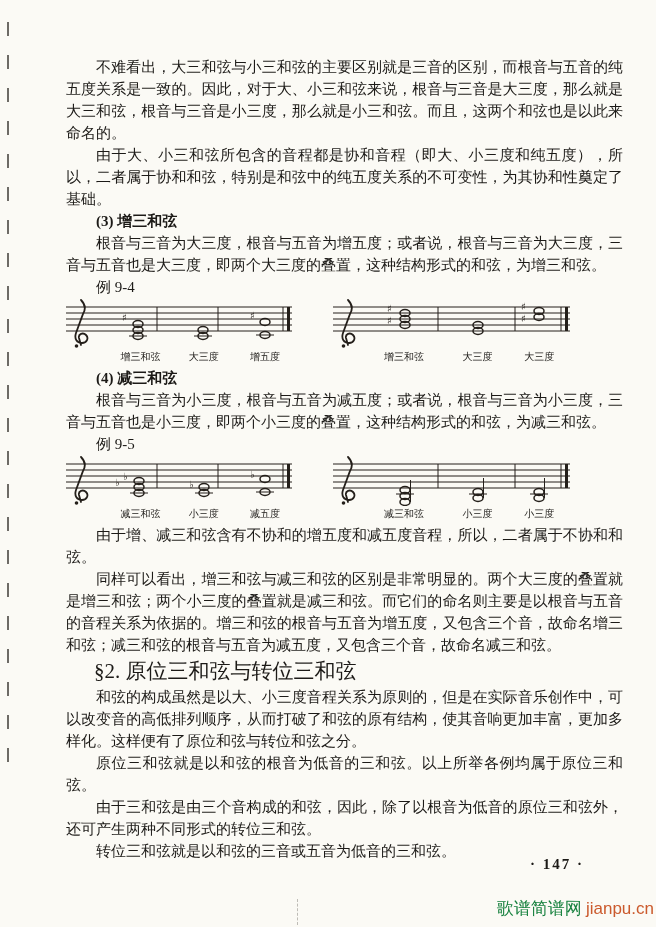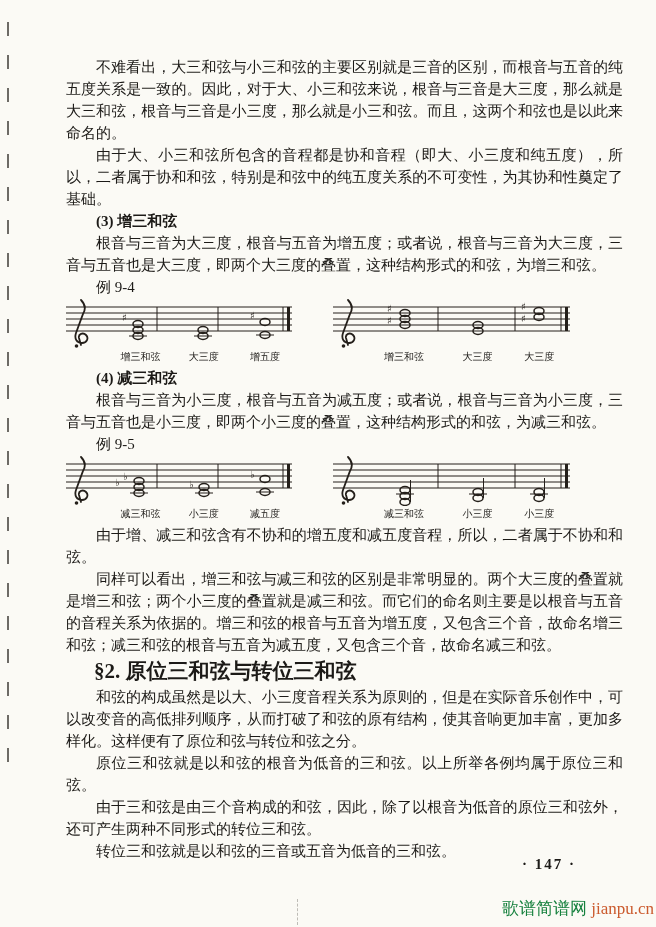--- a/index.html
+++ b/index.html
@@ -19,45 +19,45 @@
   }
   .content{
     position:absolute;left:66px;top:56px;width:557px;
     font-size:15px;line-height:22px;
     text-align:justify;
   }
   .content p{margin:0;text-indent:2em;}
   .sub-heading{font-weight:bold;}
   .example-label{}
   .section-heading{
-    font-size:21px;font-weight:bold;line-height:30px;
+    font-size:21px;font-weight:normal;line-height:30px;
     margin:6px 0 2px 0;padding-left:28px;text-indent:0 !important;
   }
   .example-row{display:flex;gap:41px;margin:1px 0 3px 0;}
   .stave{position:relative;}
   .staff-svg{display:block;}
   .staff-svg line{stroke:#241f1a;stroke-width:1;}
   .staff-svg .thickbar{fill:#241f1a;}
   .staff-svg ellipse{fill:none;stroke:#241f1a;stroke-width:1.5;}
   .staff-svg path{fill:none;stroke:#241f1a;stroke-width:1.8;stroke-linecap:round;}
   .staff-svg circle{fill:#241f1a;}
   .staff-svg text{font-family:"DejaVu Sans",sans-serif;font-size:10px;fill:#241f1a;}
   .stave-labels{position:relative;height:15px;font-size:10px;line-height:15px;}
   .stave-labels span{position:absolute;transform:translateX(-50%);white-space:nowrap;}
   .lab1{left:33%;} .lab2{left:61%;} .lab3{left:88%;}
   .stave.right .lab1{left:30%;} .stave.right .lab2{left:61%;} .stave.right .lab3{left:87%;}
   .page-number{
-    position:absolute;top:856px;right:80px;
+    position:absolute;top:856px;right:72px;
     font-size:15px;font-weight:bold;letter-spacing:2px;
   }
   .watermark{
     position:absolute;top:897px;right:2px;
     font-size:17px;white-space:nowrap;
   }
-  .watermark .url{font-family:Liberation Serif, serif;}
+  .watermark .url{font-family:Liberation Sans, sans-serif;}
   .scan-artifact{
     position:absolute;left:297px;top:899px;height:26px;width:1px;
     border-left:1px dashed #8d8a83;opacity:.55;
   }
 </style>
 </head>
 <body>
 
 <div class="page">
 

